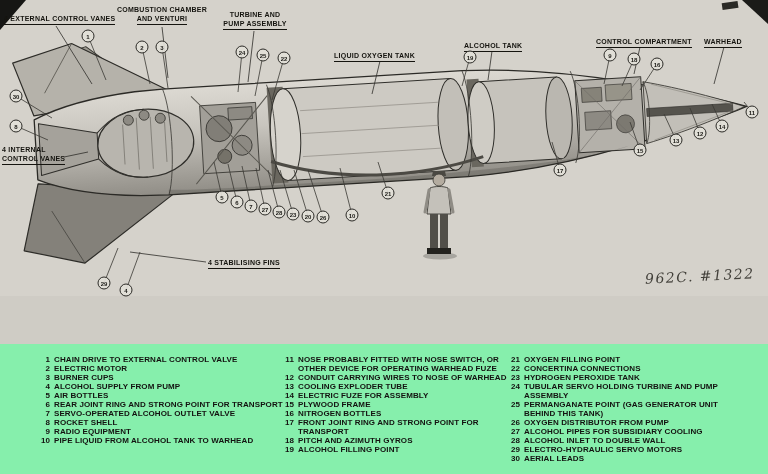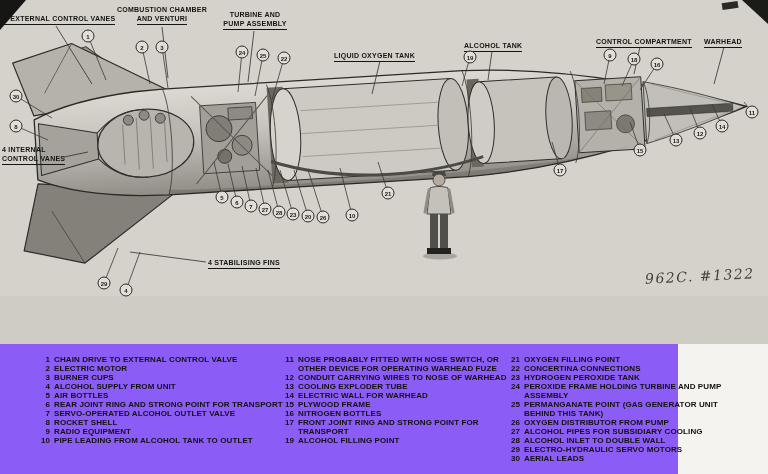--- a/index.html
+++ b/index.html
@@ -37,22 +37,22 @@
   }
   #scrawl{
     position:absolute;left:645px;top:268px;
     font-family:"DejaVu Serif",serif;font-style:italic;
     font-size:14px;letter-spacing:1.5px;color:#413f39;
     transform:rotate(-3deg);
   }
 
   
   #legend{
-    position:absolute;left:0;top:344px;width:678px;height:130px;
-    background:#8b5cf6;
+    position:absolute;left:0;top:344px;width:768px;height:130px;
+    background:#86efac;
   }
   .lcol{position:absolute;top:11px;}
   #lcol0{left:36px;width:250px;}
   #lcol1{left:280px;width:228px;}
   #lcol2{left:506px;width:240px;}
   .li{
     font-size:8px;font-weight:bold;line-height:9px;
     color:#131210;letter-spacing:.1px;
     padding-left:18px;text-indent:-18px;
   }
@@ -244,43 +244,44 @@
       <div class="callout" style="left: 700px; top: 133px;">12</div>
       <div class="callout" style="left: 722px; top: 126px;">14</div>
       <div class="callout" style="left: 752px; top: 112px;">11</div>
     </div>
 
   <div id="legend">
     <div id="lcol0" class="lcol">
         <div class="li"><span class="num">1</span><span>CHAIN DRIVE TO EXTERNAL CONTROL VALVE</span></div>
         <div class="li"><span class="num">2</span><span>ELECTRIC MOTOR</span></div>
         <div class="li"><span class="num">3</span><span>BURNER CUPS</span></div>
-        <div class="li"><span class="num">4</span><span>ALCOHOL SUPPLY FROM UNIT</span></div>
+        <div class="li"><span class="num">4</span><span>ALCOHOL SUPPLY FROM PUMP</span></div>
         <div class="li"><span class="num">5</span><span>AIR BOTTLES</span></div>
         <div class="li"><span class="num">6</span><span>REAR JOINT RING AND STRONG POINT FOR TRANSPORT</span></div>
         <div class="li"><span class="num">7</span><span>SERVO-OPERATED ALCOHOL OUTLET VALVE</span></div>
         <div class="li"><span class="num">8</span><span>ROCKET SHELL</span></div>
         <div class="li"><span class="num">9</span><span>RADIO EQUIPMENT</span></div>
-        <div class="li"><span class="num">10</span><span>PIPE LEADING FROM ALCOHOL TANK TO OUTLET</span></div>
+        <div class="li"><span class="num">10</span><span>PIPE LIQUID FROM ALCOHOL TANK TO WARHEAD</span></div>
       </div>
     <div id="lcol1" class="lcol">
         <div class="li"><span class="num">11</span><span>NOSE PROBABLY FITTED WITH NOSE SWITCH, OR OTHER DEVICE FOR OPERATING WARHEAD FUZE</span></div>
         <div class="li"><span class="num">12</span><span>CONDUIT CARRYING WIRES TO NOSE OF WARHEAD</span></div>
         <div class="li"><span class="num">13</span><span>COOLING EXPLODER TUBE</span></div>
-        <div class="li"><span class="num">14</span><span>ELECTRIC WALL FOR WARHEAD</span></div>
+        <div class="li"><span class="num">14</span><span>ELECTRIC FUZE FOR ASSEMBLY</span></div>
         <div class="li"><span class="num">15</span><span>PLYWOOD FRAME</span></div>
         <div class="li"><span class="num">16</span><span>NITROGEN BOTTLES</span></div>
         <div class="li"><span class="num">17</span><span>FRONT JOINT RING AND STRONG POINT FOR TRANSPORT</span></div>
+        <div class="li"><span class="num">18</span><span>PITCH AND AZIMUTH GYROS</span></div>
         <div class="li"><span class="num">19</span><span>ALCOHOL FILLING POINT</span></div>
       </div>
     <div id="lcol2" class="lcol">
         <div class="li"><span class="num">21</span><span>OXYGEN FILLING POINT</span></div>
         <div class="li"><span class="num">22</span><span>CONCERTINA CONNECTIONS</span></div>
         <div class="li"><span class="num">23</span><span>HYDROGEN PEROXIDE TANK</span></div>
-        <div class="li"><span class="num">24</span><span>PEROXIDE FRAME HOLDING TURBINE AND PUMP ASSEMBLY</span></div>
+        <div class="li"><span class="num">24</span><span>TUBULAR SERVO HOLDING TURBINE AND PUMP ASSEMBLY</span></div>
         <div class="li"><span class="num">25</span><span>PERMANGANATE POINT (GAS GENERATOR UNIT BEHIND THIS TANK)</span></div>
         <div class="li"><span class="num">26</span><span>OXYGEN DISTRIBUTOR FROM PUMP</span></div>
         <div class="li"><span class="num">27</span><span>ALCOHOL PIPES FOR SUBSIDIARY COOLING</span></div>
         <div class="li"><span class="num">28</span><span>ALCOHOL INLET TO DOUBLE WALL</span></div>
         <div class="li"><span class="num">29</span><span>ELECTRO-HYDRAULIC SERVO MOTORS</span></div>
         <div class="li"><span class="num">30</span><span>AERIAL LEADS</span></div>
       </div>
   </div>
 
 </div>

